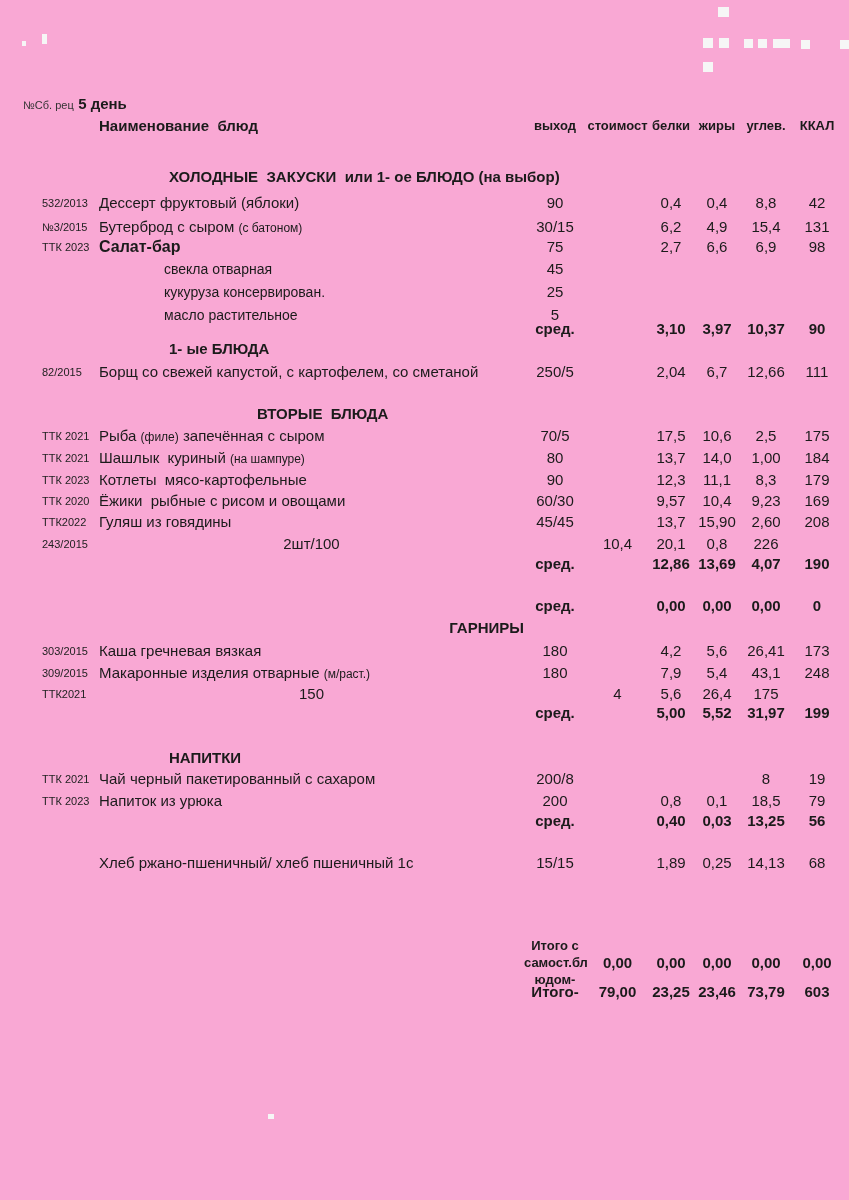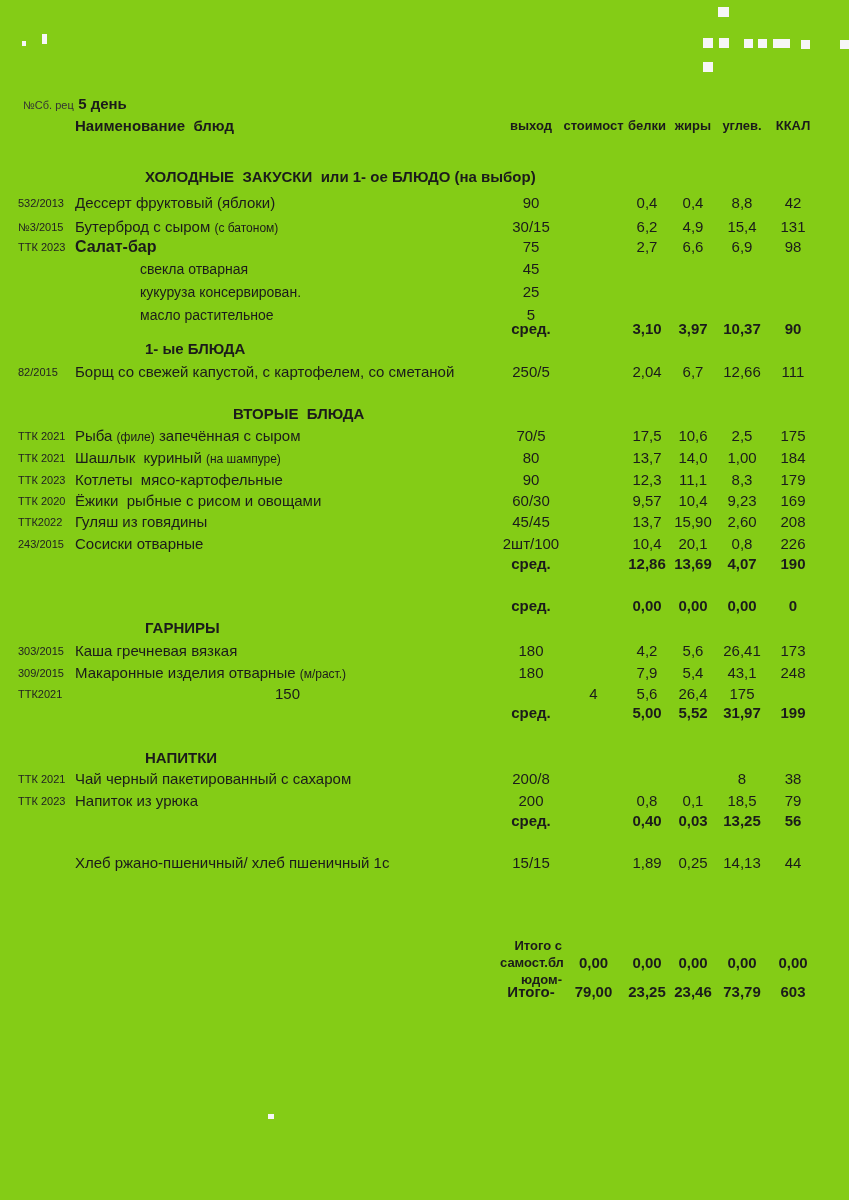--- a/index.html
+++ b/index.html
@@ -1,45 +1,46 @@
 <!DOCTYPE html>
 <html><head>
 <meta charset="utf-8">
 <style>
   html,body{margin:0;padding:0;background:#ffffff;}
   .page{
     position:relative;
     width:849px;height:1200px;
-    background:#84cc16;
+    background:#f9a8d4;
     font-family:"Liberation Sans","DejaVu Sans",sans-serif;
     color:#1b1b1b;
     overflow:hidden;
   }
   
   .trow{
     position:absolute;left:0;width:713px;height:22px;
     display:grid;
     grid-template-columns:18px 57px 425px 62px 63px 44px 48px 50px 52px;
+    padding-left:24px;
   }
   .cell{line-height:22px;overflow:visible;}
   .c-code{font-size:11px;color:#222;white-space:pre;}
   .c-name{font-size:15px;white-space:pre;}
   .c-name .small-note{font-size:12px;}
   .c-val{font-size:15px;text-align:center;white-space:pre;}
   
   .section .c-name{font-weight:700;padding-left:70px;font-size:15px;}
   .sub .c-name{padding-left:65px;font-size:14px;}
   .boldname .c-name{font-weight:700;font-size:16px;}
   .avg .c-val{font-weight:700;}
   .avg .c-out-label{font-weight:700;font-size:15px;text-align:center;}
   
   .totals1{height:54px;}
   .totals1 .c-lab{
     font-size:13px;font-weight:700;line-height:17px;
-    text-align:right;padding-top:1px;white-space:pre;
+    text-align:center;padding-top:1px;white-space:pre;
   }
   .totals1 .c-val{line-height:54px;font-weight:700;}
   .totals2 .c-lab{font-size:15px;font-weight:700;text-align:center;line-height:22px;}
   .totals2 .c-val{font-weight:700;}
   
   .docline{position:absolute;top:93px;left:23px;height:22px;line-height:22px;white-space:pre;}
   .doc-code{font-size:11px;color:#333;}
   .doc-day{font-size:15px;font-weight:700;}
   .thead{position:absolute;top:115px;}
   .thead .c-name{font-weight:700;font-size:15px;}
@@ -252,21 +253,20 @@
         <div class="cell c-val">45/45</div>
         <div class="cell c-val"></div>
         <div class="cell c-val">13,7</div>
         <div class="cell c-val">15,90</div>
         <div class="cell c-val">2,60</div>
         <div class="cell c-val">208</div>
       </div>
       <div class="trow item" style="top: 533px;">
         <div class="cell "></div>
         <div class="cell c-code">243/2015</div>
-        <div class="cell c-name"><span>Сосиски отварные</span></div>
         <div class="cell c-val">2шт/100</div>
         <div class="cell c-val"></div>
         <div class="cell c-val">10,4</div>
         <div class="cell c-val">20,1</div>
         <div class="cell c-val">0,8</div>
         <div class="cell c-val">226</div>
       </div>
       <div class="trow avg" style="top: 553px;">
         <div class="cell "></div>
         <div class="cell c-code"></div>
@@ -282,21 +282,21 @@
         <div class="cell "></div>
         <div class="cell c-code"></div>
         <div class="cell c-name"></div>
         <div class="cell c-out-label">сред.</div>
         <div class="cell c-val"></div>
         <div class="cell c-val">0,00</div>
         <div class="cell c-val">0,00</div>
         <div class="cell c-val">0,00</div>
         <div class="cell c-val">0</div>
       </div>
-      <div class="trow section" style="top: 617px;">
+      <div class="trow section" style="top: 617px; text-align: right;">
         <div class="cell "></div>
         <div class="cell c-code"></div>
         <div class="cell c-name">ГАРНИРЫ</div>
         <div class="cell c-val"></div>
         <div class="cell c-val"></div>
         <div class="cell c-val"></div>
         <div class="cell c-val"></div>
         <div class="cell c-val"></div>
         <div class="cell c-val"></div>
       </div>
@@ -356,21 +356,21 @@
       </div>
       <div class="trow item" style="top: 768px;">
         <div class="cell "></div>
         <div class="cell c-code">ТТК 2021</div>
         <div class="cell c-name"><span>Чай черный пакетированный с сахаром</span></div>
         <div class="cell c-val">200/8</div>
         <div class="cell c-val"></div>
         <div class="cell c-val"></div>
         <div class="cell c-val"></div>
         <div class="cell c-val">8</div>
-        <div class="cell c-val">38</div>
+        <div class="cell c-val">19</div>
       </div>
       <div class="trow item" style="top: 790px;">
         <div class="cell "></div>
         <div class="cell c-code">ТТК 2023</div>
         <div class="cell c-name"><span>Напиток из урюка</span></div>
         <div class="cell c-val">200</div>
         <div class="cell c-val"></div>
         <div class="cell c-val">0,8</div>
         <div class="cell c-val">0,1</div>
         <div class="cell c-val">18,5</div>
@@ -389,21 +389,21 @@
       </div>
       <div class="trow item" style="top: 852px;">
         <div class="cell "></div>
         <div class="cell c-code"></div>
         <div class="cell c-name"><span>Хлеб ржано-пшеничный/ хлеб пшеничный 1с</span></div>
         <div class="cell c-val">15/15</div>
         <div class="cell c-val"></div>
         <div class="cell c-val">1,89</div>
         <div class="cell c-val">0,25</div>
         <div class="cell c-val">14,13</div>
-        <div class="cell c-val">44</div>
+        <div class="cell c-val">68</div>
       </div>
       <div class="trow totals1" style="top: 936px;">
         <div class="cell "></div>
         <div class="cell c-code"></div>
         <div class="cell c-name"></div>
         <div class="cell c-lab"><div>Итого с</div><div>самост.бл</div><div>юдом-</div></div>
         <div class="cell c-val">0,00</div>
         <div class="cell c-val">0,00</div>
         <div class="cell c-val">0,00</div>
         <div class="cell c-val">0,00</div>

